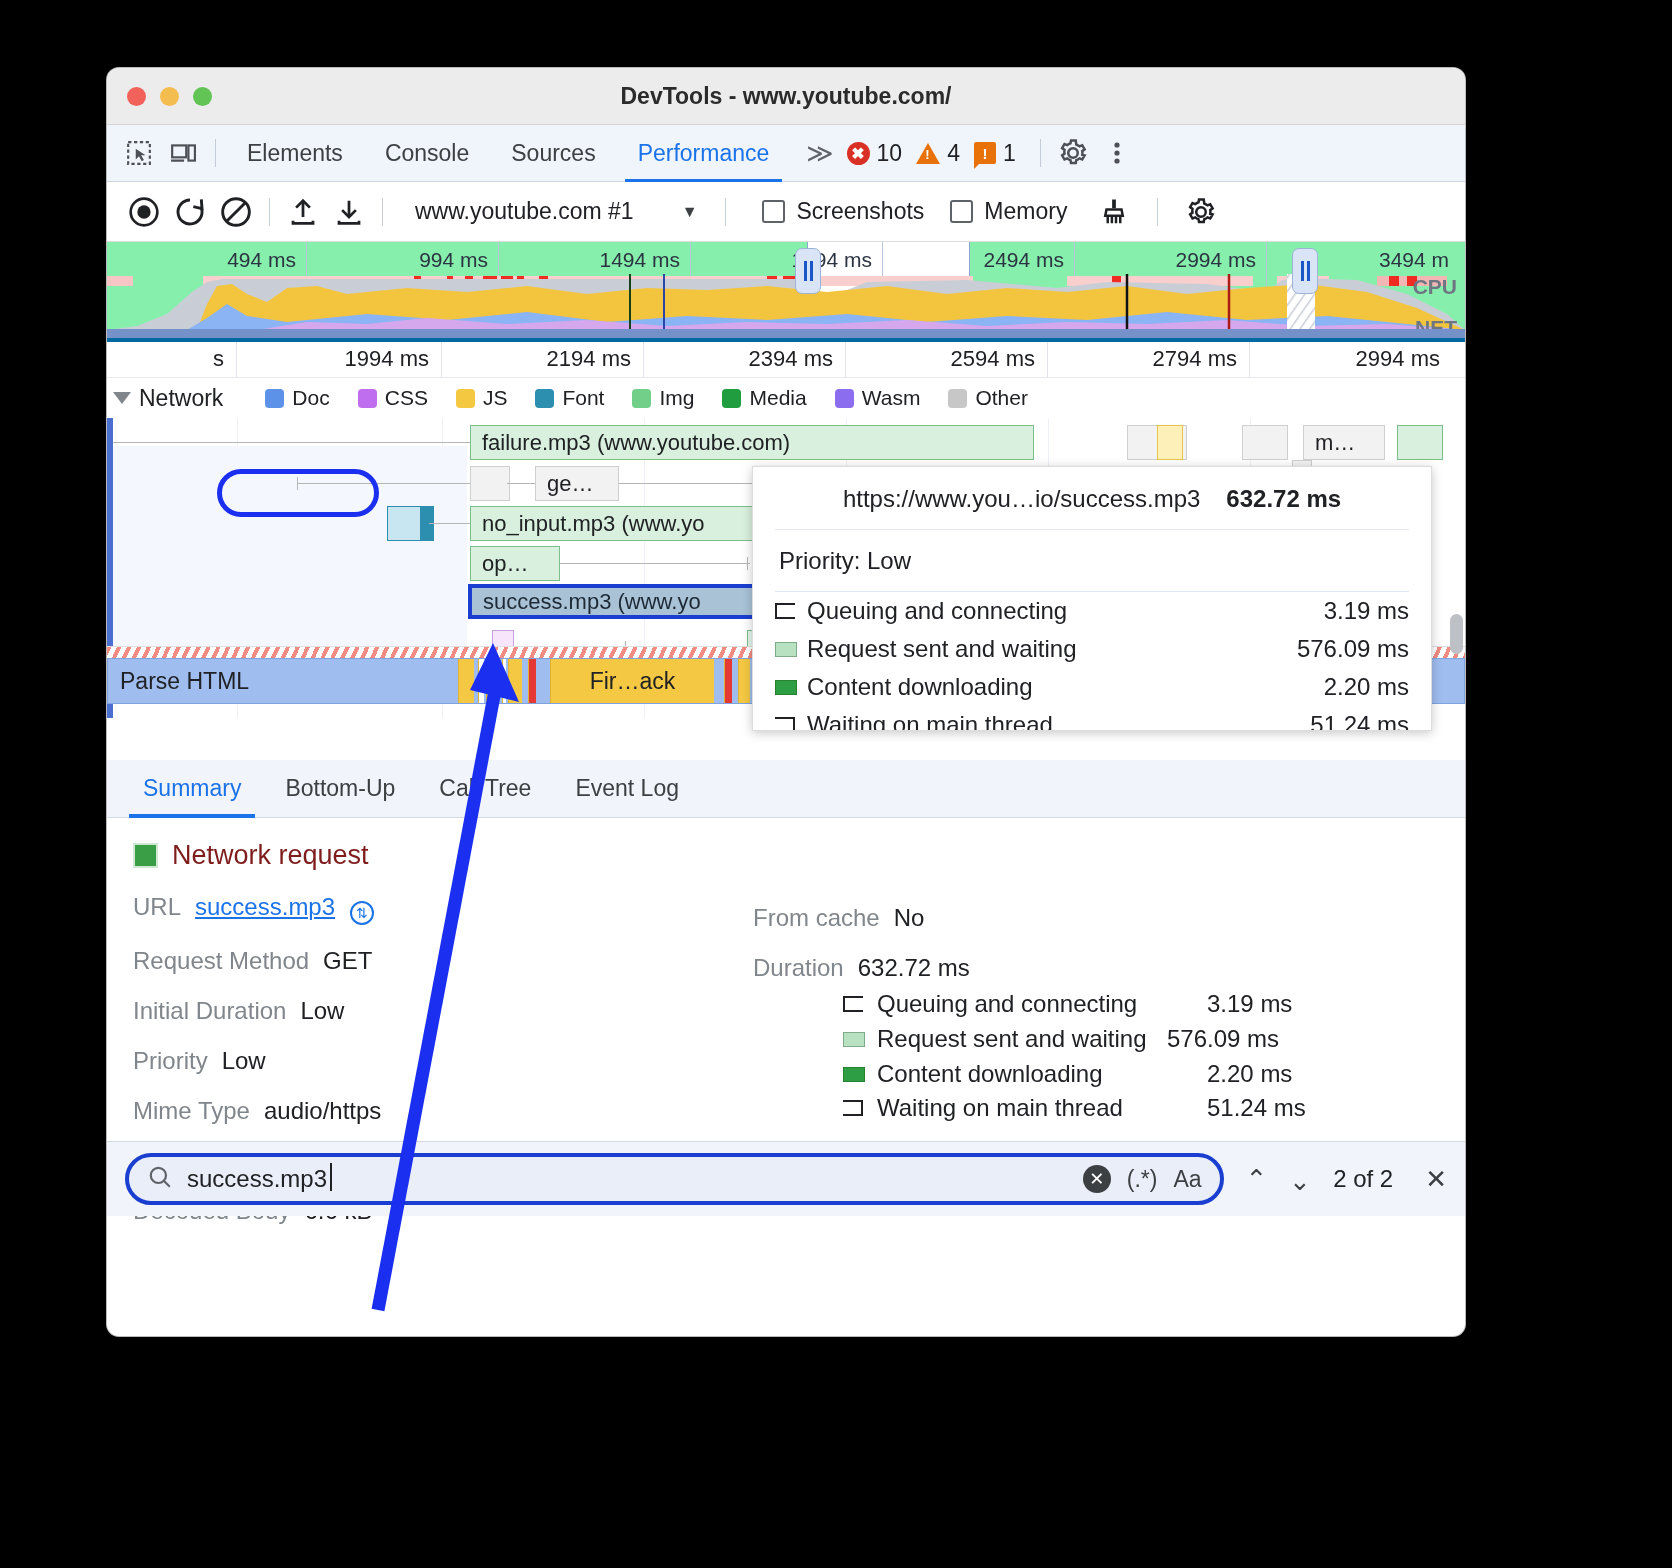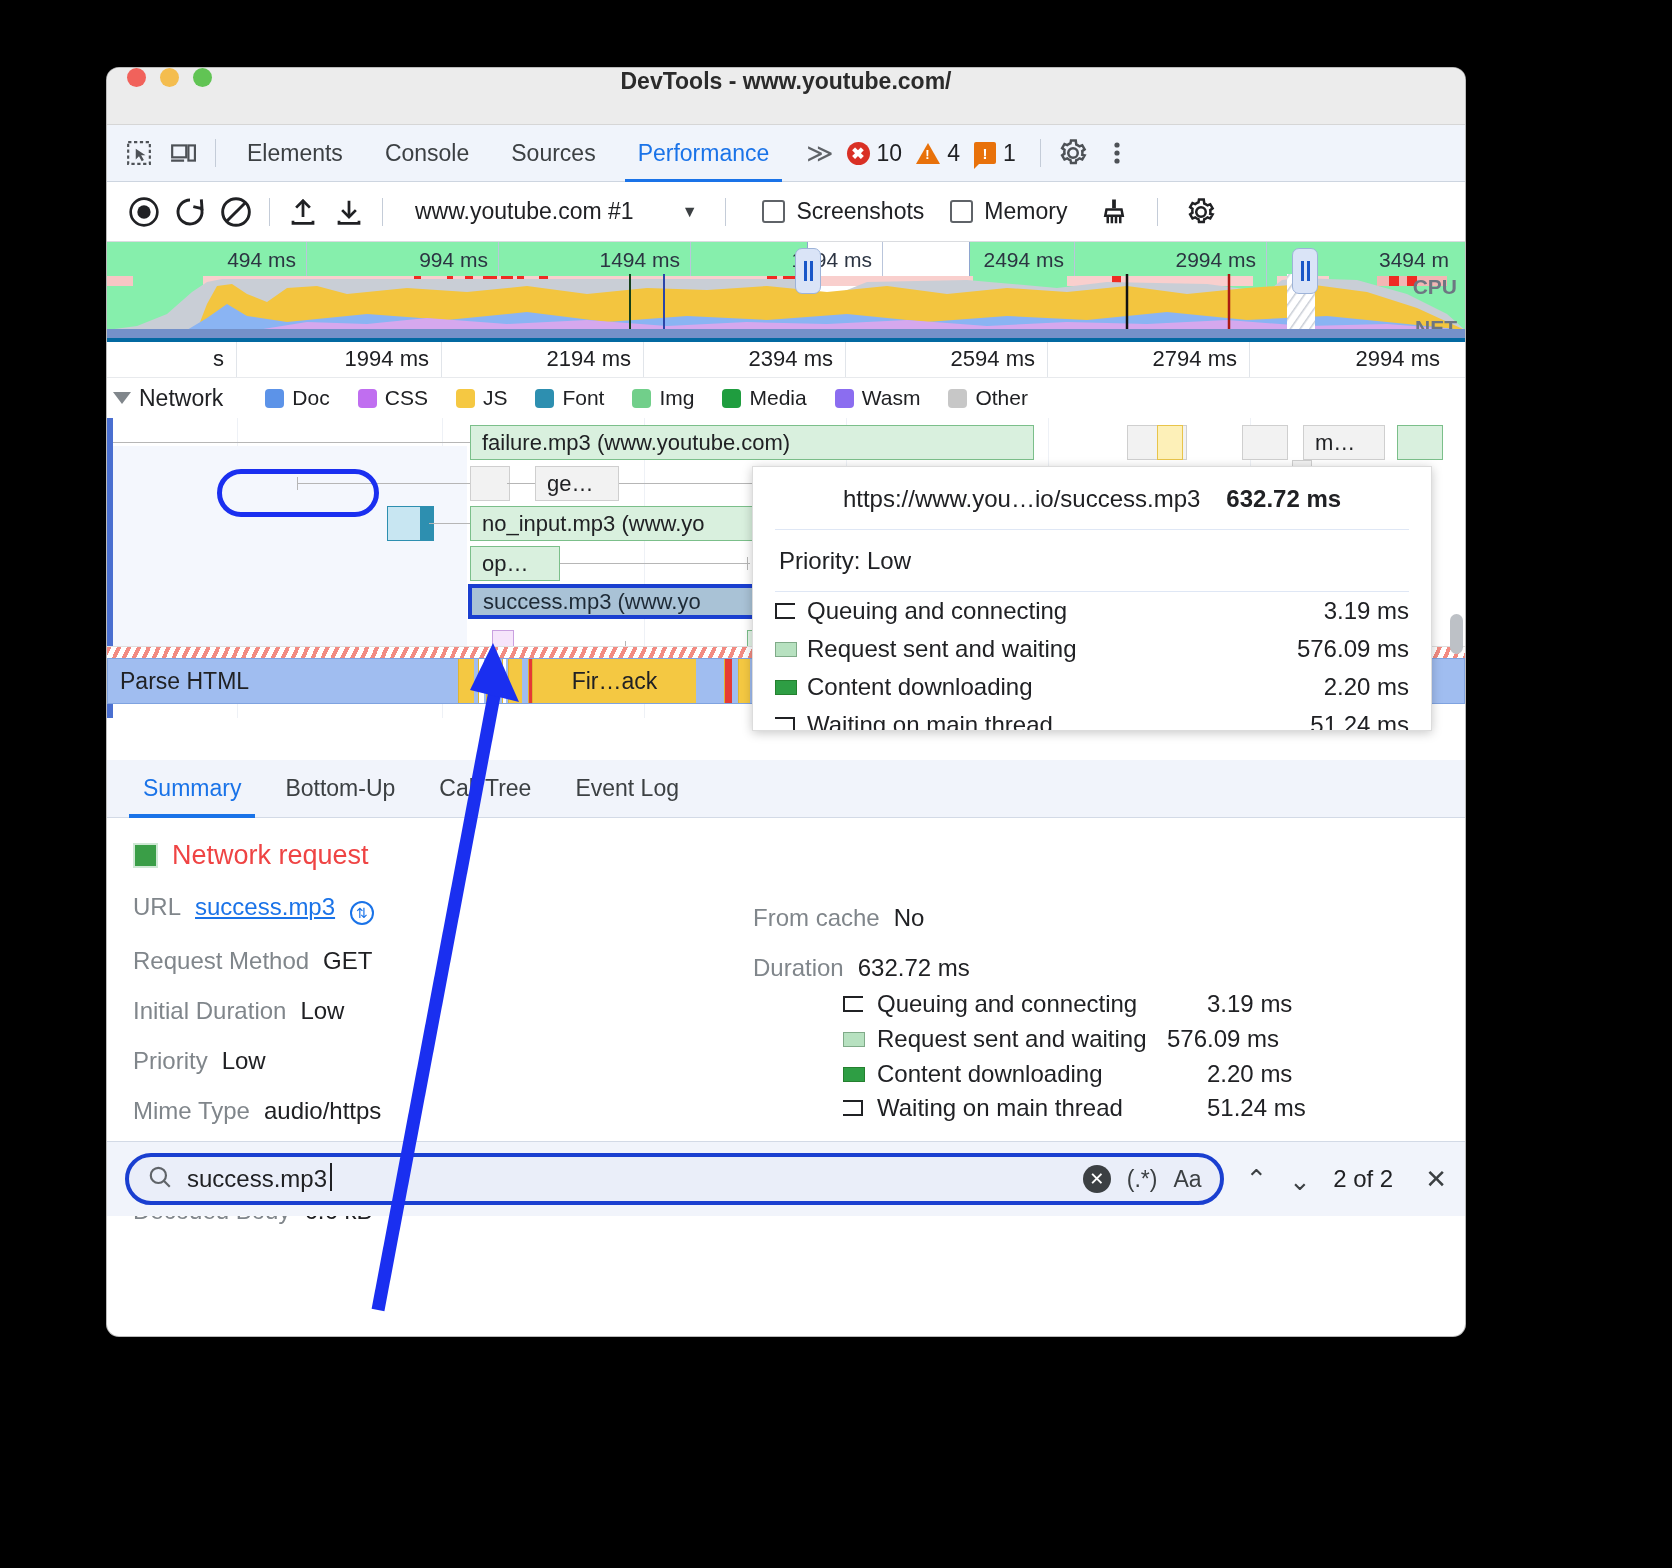--- a/index.html
+++ b/index.html
@@ -23,21 +23,21 @@
     background: #fff;
     border-radius: 12px;
     overflow: hidden;
     box-shadow: 0 0 0 1px #bbb;
   }
   
   #titlebar {
     height: 57px;
     background: #ececec;
     border-bottom: 1px solid #d6d6d6;
-    display: flex; 
+    display: flex; align-items: center;
     position: relative;
   }
   .traffic {
     display: flex; gap: 14px;
     margin-left: 20px;
   }
   .dot { width: 19px; height: 19px; border-radius: 50%; }
   .dot.red { background: #f1625b; }
   .dot.yellow { background: #f4bd4f; }
   .dot.green { background: #61c454; }
@@ -351,21 +351,21 @@
     position: relative;
     height: 398px;
     background: #fff;
     padding: 22px 26px 0;
     display: flex;
   }
   #sum-left { width: 620px; }
   #sum-right { flex: 1; padding-top: 64px; }
   #sum-title {
     display: flex; align-items: center; gap: 14px;
-    font-size: 27px; color: #ef4444;
+    font-size: 27px; color: #7f1d1d;
     margin-bottom: 22px;
   }
   #sum-swatch {
     width: 25px; height: 25px; background: #3a9e47; border: 2px solid #cfe8d4;
   }
   .kv {
     display: flex; align-items: baseline;
     font-size: 24px; margin-bottom: 22px;
   }
   .kv .k { color: #80868b; margin-right: 14px; }
@@ -739,21 +739,21 @@
         <div id="mainrow">
           <div id="hatch"></div>
           <div id="parsehtml">
             <span>Parse HTML</span>
             <div class="yellowblock" style="left:350px;width:16px"></div>
             <div class="yellowblock" style="left:370px;width:6px;background:#fff"></div>
             <div class="yellowblock" style="left:378px;width:12px"></div>
             <div class="yellowblock" style="left:394px;width:4px;background:#fff"></div>
             <div class="yellowblock" style="left:400px;width:14px"></div>
             <div class="yellowblock" style="left:420px;width:8px;background:#e53935"></div>
-            <div class="yellowblock" style="left:424px;width:164px">Fir…ack</div>
+            <div class="yellowblock" style="left:442px;width:164px">Fir…ack</div>
             <div class="yellowblock" style="left:616px;width:8px;background:#e53935"></div>
             <div class="yellowblock" style="left:630px;width:12px"></div>
             <div class="yellowblock" style="left:648px;width:300px">Tim</div>
             <div class="yellowblock" style="left:960px;width:340px"></div>
           </div>
         </div>
 
         <div class="vscroll" style="right:2px;top:196px;height:40px"></div>
       </div>
 

